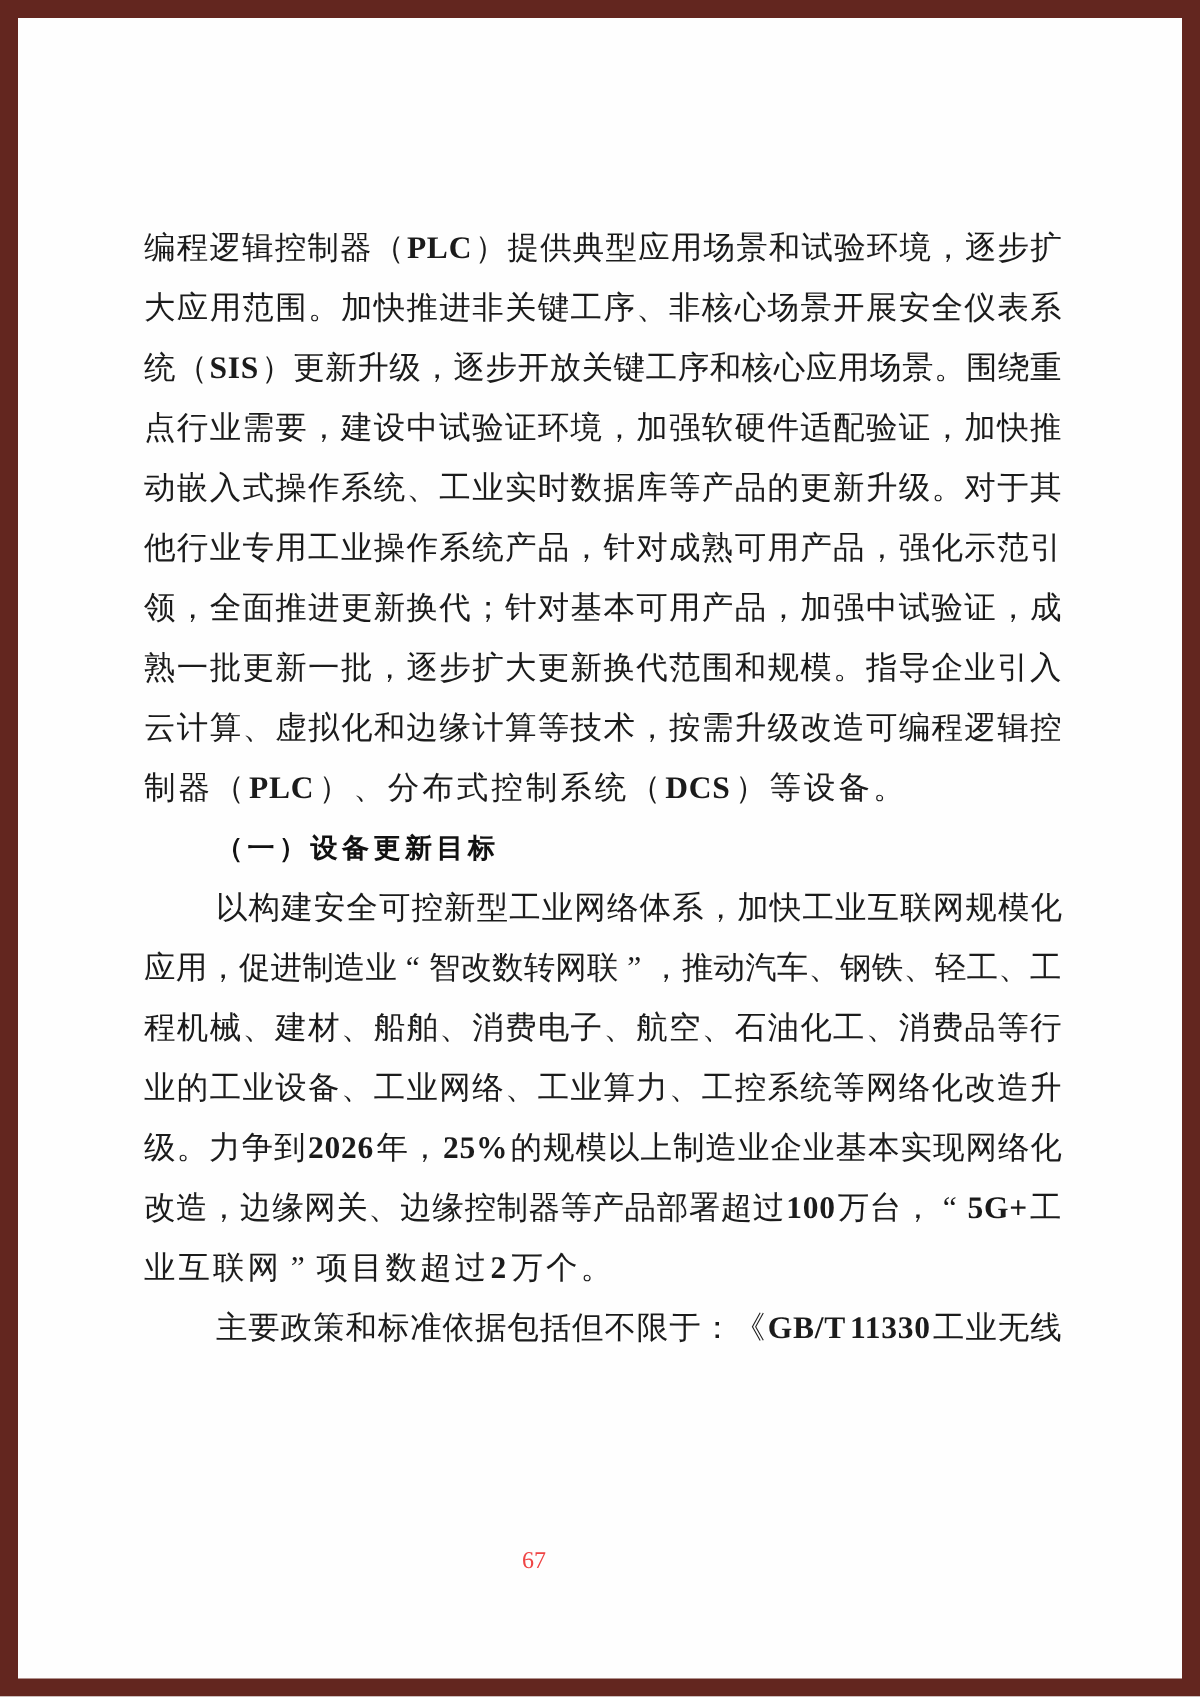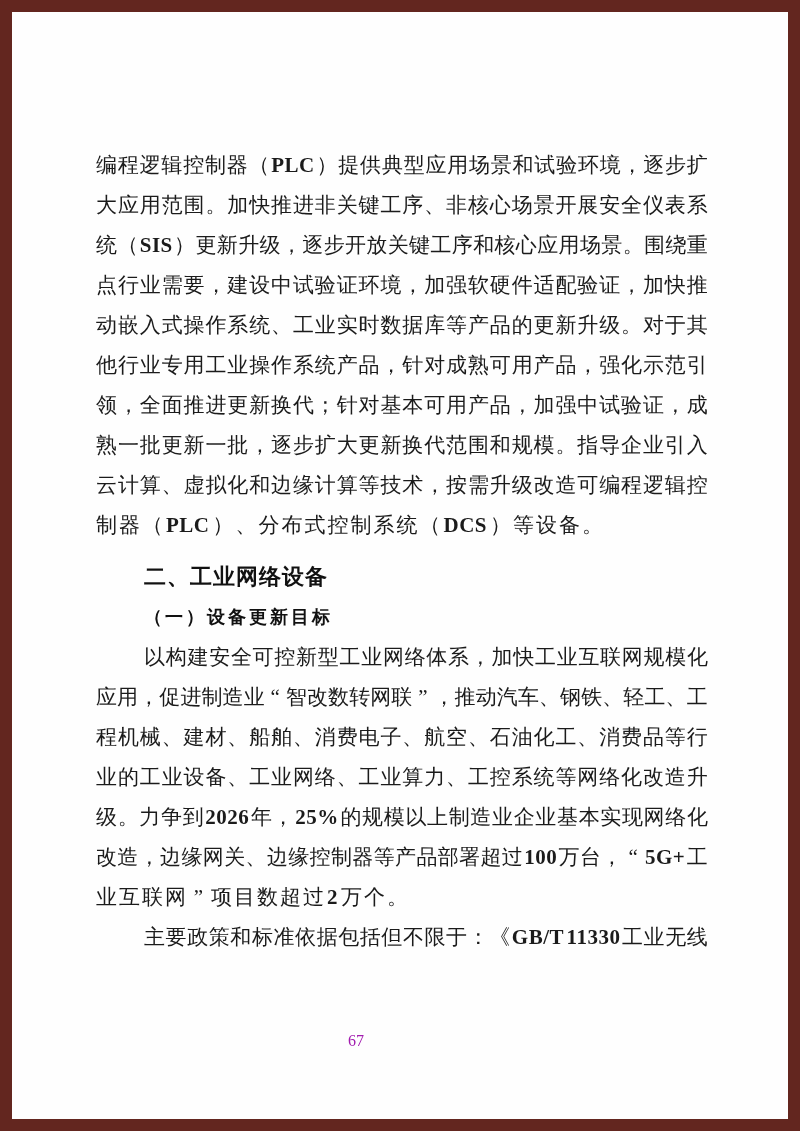--- a/index.html
+++ b/index.html
@@ -63,21 +63,21 @@
     font-size: 18px;
     letter-spacing: 3px;
   }
   .footer {
     position: absolute;
     left: 0;
     top: 1020px; 
     width: 688px;
     text-align: center;
     font-size: 16px;
-    color: #a21caf;
+    color: #ef4444;
     font-family: "Liberation Serif", "DejaVu Serif", serif;
   }
 </style>
 </head>
 <body>
 
 <div class="page" style="border-color: rgb(99, 38, 31); background: rgb(254, 254, 254); color: rgb(27, 27, 27);">
   <div class="doc" id="doc">
       <div class="para">
         <div class="line flush">
@@ -365,21 +365,20 @@
           <span class="tok cjk">统</span>
           <span class="tok cjk">（</span>
           <span class="tok latin">DCS</span>
           <span class="tok cjk">）</span>
           <span class="tok cjk">等</span>
           <span class="tok cjk">设</span>
           <span class="tok cjk">备</span>
           <span class="tok cjk">。</span>
         </div>
       </div>
-      <div class="heading h1">二、工业网络设备</div>
       <div class="heading h2">（一）设备更新目标</div>
       <div class="para">
         <div class="line flush indent">
           <span class="tok cjk">以</span>
           <span class="tok cjk">构</span>
           <span class="tok cjk">建</span>
           <span class="tok cjk">安</span>
           <span class="tok cjk">全</span>
           <span class="tok cjk">可</span>
           <span class="tok cjk">控</span>

